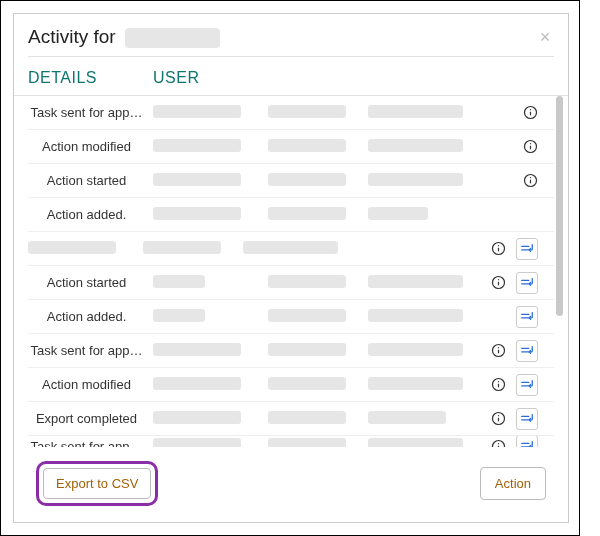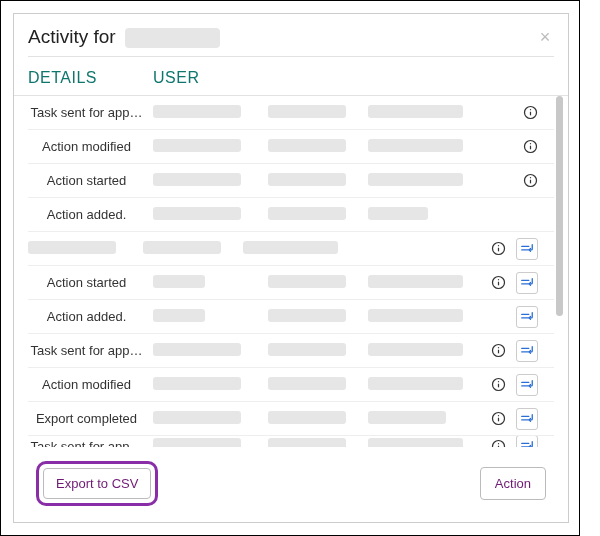--- a/index.html
+++ b/index.html
@@ -134,21 +134,21 @@
     justify-content: space-between;
     align-items: center;
     padding: 14px 22px 16px 22px;
   }
   .btn {
     background: #fff;
     border: 1px solid #bbb;
     border-radius: 4px;
     padding: 8px 14px;
     font-size: 13px;
-    color: #701a75;
+    color: #a16207;
     cursor: pointer;
     font-family: inherit;
   }
   .export-highlight {
     border: 3px solid #8a2ea8;
     border-radius: 10px;
     padding: 4px;
     display: inline-block;
   }
   .export-highlight .btn {

